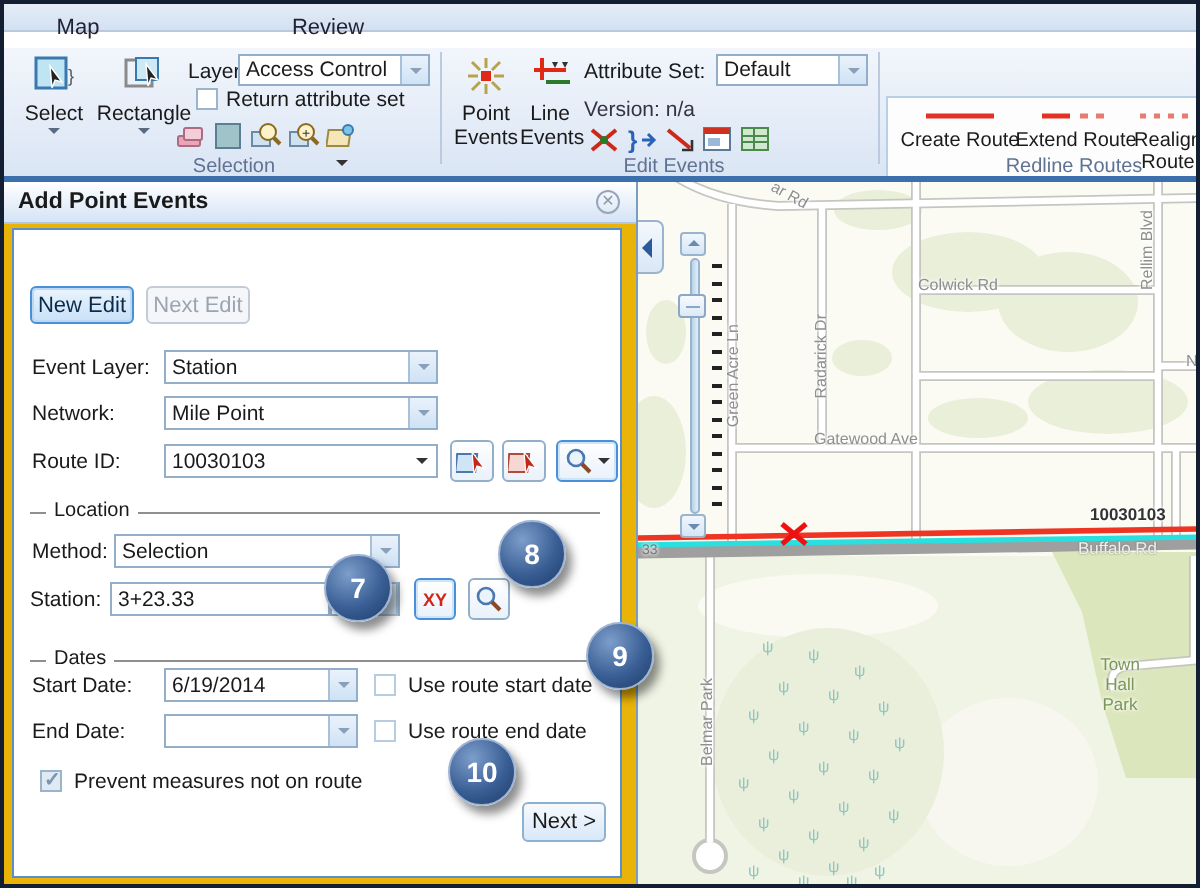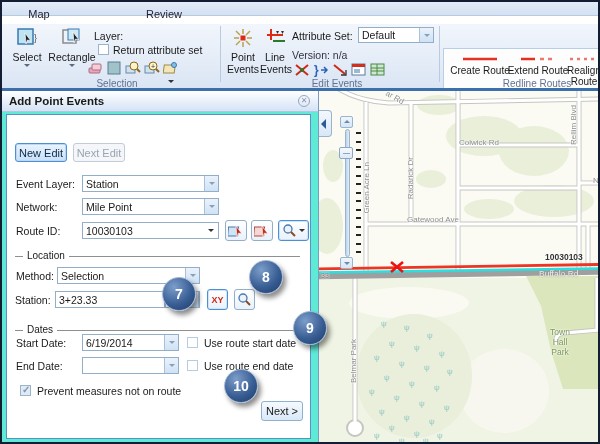--- a/index.html
+++ b/index.html
@@ -27,21 +27,21 @@
   .checkbox { position:absolute; width:11px; height:11px; background:#fff; border:1px solid #9ab4cc; }
   .checkbox.checked { background:#dfeaf5; }
   .checkbox.checked::after { content:"✓"; position:absolute; left:1px; top:-2px; font-size:10px; color:#7e96ad; font-weight:bold; }
   .cblabel { position:absolute; font-size:10.5px; white-space:nowrap; }
   .smicon { position:absolute; width:16px; height:16px; border-radius:2px; }
   .bluesep { position:absolute; left:0; top:86px; width:596px; height:3px; background:#3c70ad; }
   .redline-box { position:absolute; left:441px; top:24px; width:158px; height:51px; background:#fdfdfd; border:1px solid #b8cfe8; }
   .rl-item { position:absolute; text-align:center; font-size:10px; color:#1a1a1a; }
 
   
-  .panel { position:absolute; left:0; top:89px; width:316px; height:351px; background:#5eead4; }
+  .panel { position:absolute; left:0; top:89px; width:316px; height:351px; background:#eab308; }
   .panel-header { position:absolute; left:0; top:0; width:100%; height:21px; background:linear-gradient(#ffffff,#d4e3f6); border-bottom:1px solid #b2c6dd; }
   .panel-title { position:absolute; left:7px; top:4px; font-weight:bold; font-size:11.5px; }
   .panel-close { position:absolute; right:8px; top:4px; width:12px; height:12px; border:1px solid #97a6ba; border-radius:50%; color:#8a97a8; font-size:8px; line-height:10px; text-align:center; }
   .panel-body { position:absolute; left:4px; top:23px; width:305px; height:325px; border:1px solid #5b8fc9; background:#fff; }
   .btn { position:absolute; text-align:center; border-radius:3px; font-size:11px; }
   .btn.primary { background:linear-gradient(#eaf4fd,#c8e0f7); border:1px solid #4a90d9; box-shadow:0 0 0 1px #bcd8f2 inset; color:#0a2a4a; }
   .btn.disabled { background:#f4f6f9; border:1px solid #c3ccd6; color:#9aa5b1; }
   .sect { position:absolute; left:8px; right:10px; border-top:1px solid #8f8f8f; }
   .sect-label { position:absolute; left:8px; top:-7px; background:#fff; padding:0 4px; font-size:10px; }
   .iconbtn { position:absolute; background:linear-gradient(#ffffff,#e9f1fa); border:1px solid #92aec9; border-radius:3px; display:flex; align-items:center; justify-content:center; }
@@ -95,20 +95,26 @@
         <svg width="24" height="22">
               <rect x="3" y="3" width="13" height="13" fill="none" stroke="#8a8a8a" stroke-width="1.5"></rect>
               <rect x="8" y="2" width="11" height="11" fill="#cde9f5" stroke="#3a78b0"></rect>
               <path d="M13 5 L19 13 L15.5 12 L14 16 Z" fill="#222" stroke="#fff" stroke-width="0.7"></path>
             </svg>
       </div>
       <span>Rectangle</span>
       <div class="caret"></div>
     </div>
     <span class="flabel" style="left:92px;top:6px;">Layer:</span>
+    <div class="combo" style="left:117px;top:3px;width:96px;height:16px;">
+      <span class="ctext">Access Control</span>
+      <span class="cbtn">
+            <span class="tri-d"></span>
+          </span>
+    </div>
     <span class="checkbox" style="left:96px;top:20px;"></span>
     <span class="cblabel" style="left:111px;top:20px;">Return attribute set</span>
     <div class="smicon" style="left:85px;top:36px;">
       <svg width="16" height="16">
             <rect x="2" y="8" width="11" height="5" rx="1" fill="#e8a7b8" stroke="#b06a80"></rect>
             <rect x="5" y="4" width="9" height="6" rx="1" fill="#f3cdd8" stroke="#b06a80"></rect>
           </svg>
     </div>
     <div class="smicon" style="left:104px;top:36px;">
       <svg width="16" height="16">

